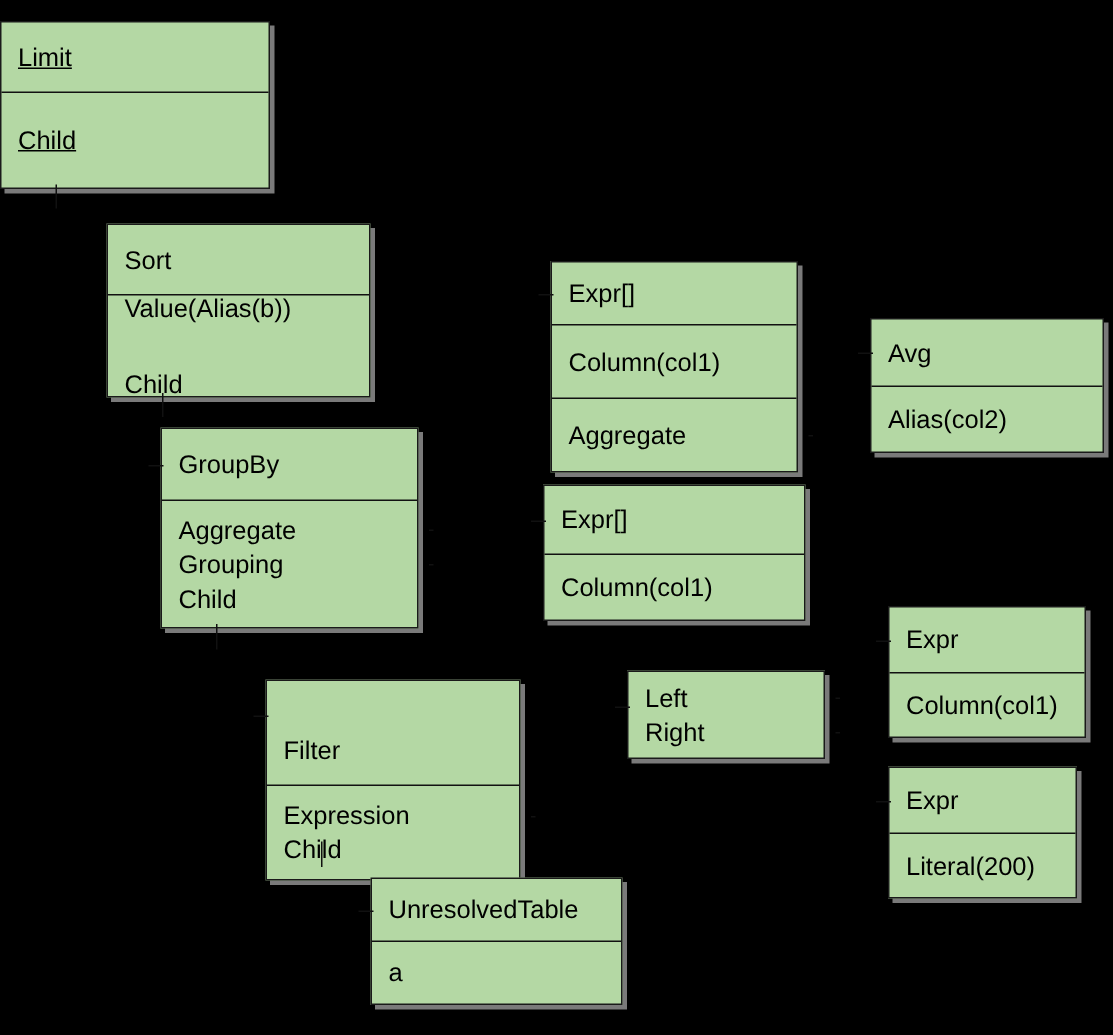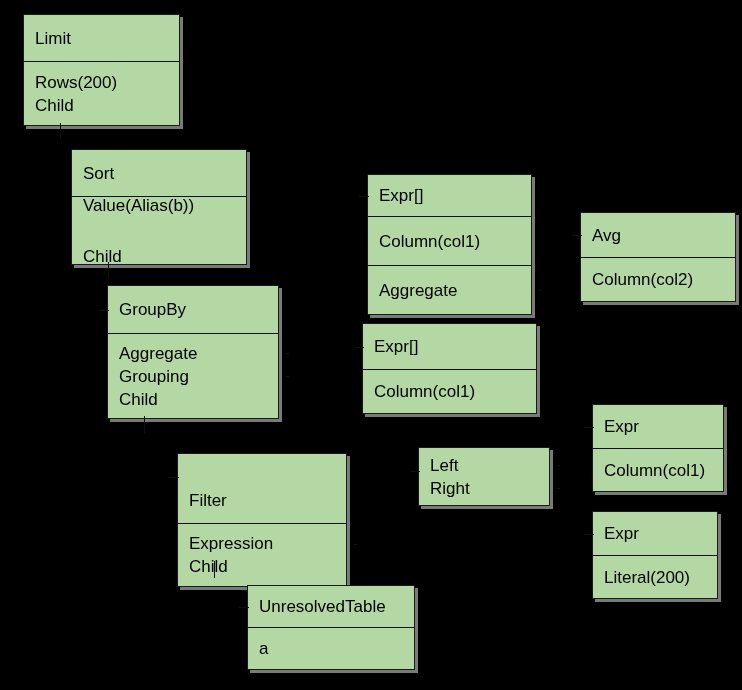--- a/index.html
+++ b/index.html
@@ -69,26 +69,25 @@
     position: absolute;
     height: 0;
     border-top: 1px solid #111111;
   }
 </style>
 </head>
 <body>
 
 <div id="canvas">
 
-  <div class="node" style="left:23px; top:14px; width:157px;">
+  <div class="node" style="left:0; top:14px; width:180px;text-decoration:underline;">
     <div class="sect" style="height:46px;">
       <div class="row">Limit</div>
     </div>
     <div class="sect" style="height:64px;">
-      <div class="row">Rows(200)</div>
       <div class="row">Child</div>
     </div>
     <div class="down-stub" style="left:36px; top:108px; height:16px;"></div>
   </div>
 
   <div class="node" style="left:71px; top:149px; width:176px;">
     <div class="sect" style="height:46px;">
       <div class="row">Sort</div>
     </div>
     <div class="sect" style="height:68px;gap:28px;">
@@ -154,21 +153,21 @@
       <div class="row">Column(col1)</div>
     </div>
     <div class="in-stub" style="left:-9px; top:23px; width:10px;"></div>
   </div>
 
   <div class="node" style="left:580px; top:212px; width:156px;">
     <div class="sect" style="height:44px;">
       <div class="row">Avg</div>
     </div>
     <div class="sect" style="height:44px;">
-      <div class="row">Column(col2)</div>
+      <div class="row">Alias(col2)</div>
     </div>
     <div class="in-stub" style="left:-9px; top:22px; width:10px;"></div>
   </div>
 
   <div class="node" style="left:418px; top:447px; width:132px;">
     <div class="sect" style="height:57px;">
       <div class="row has-link">Left</div>
       <div class="row has-link">Right</div>
     </div>
     <div class="in-stub" style="left:-9px; top:23px; width:10px;"></div>

